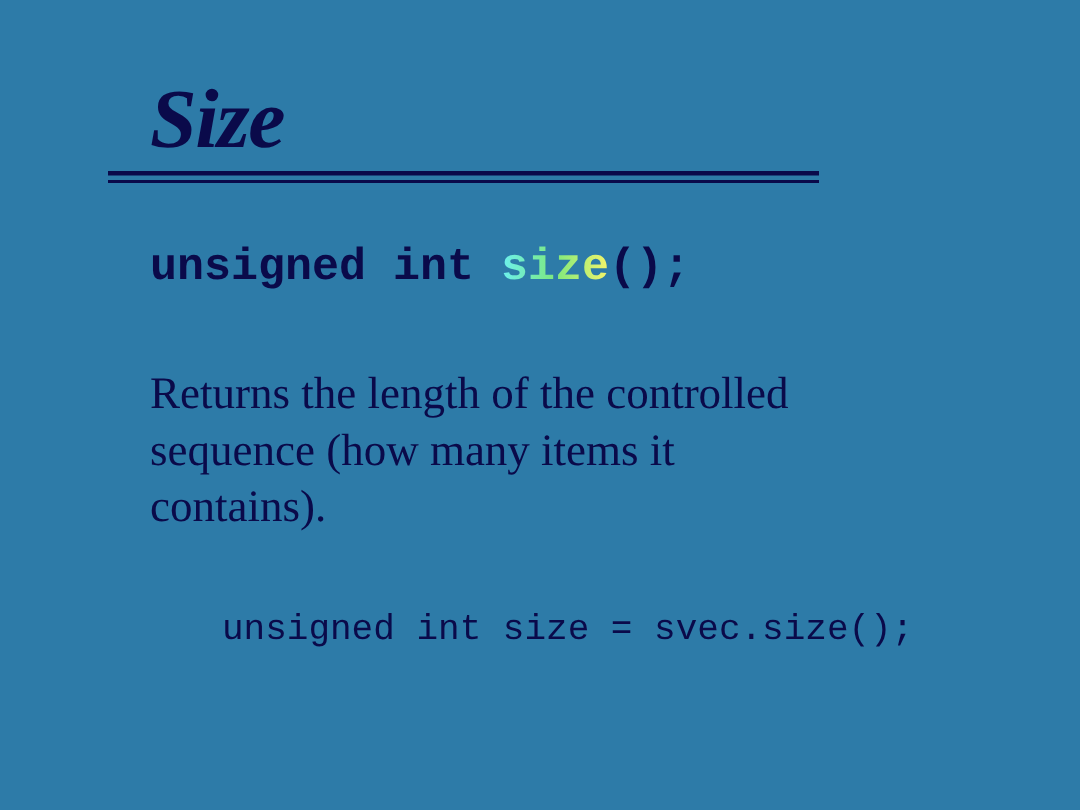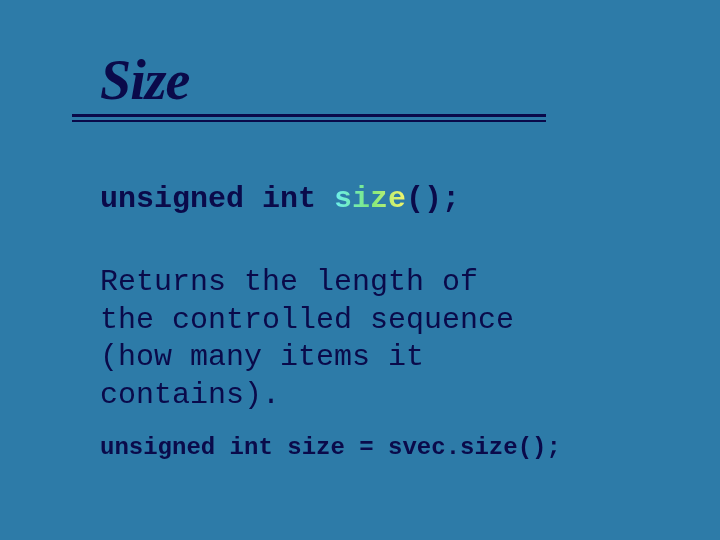--- a/index.html
+++ b/index.html
@@ -28,50 +28,51 @@
     letter-spacing: -1px;
   }
   .rule-group {
     margin-left: -28px;
     margin-right: -10px;
     margin-top: 2px;
   }
   .rule1 { border: none; border-top: 3px solid #0a0a4a; width: 100%; margin-bottom: 3px; }
   .rule2 { border: none; border-top: 2px solid #0a0a4a; width: 100%; }
   .sig-block {
-    margin-top: 60px;
+    margin-top: 40px;
     margin-bottom: 48px;
   }
   .sig {
     font-family: 'Courier New', monospace;
     font-size: 30px;
     font-weight: bold;
     color: #0a0a4a;
     white-space: pre;
   }
   .sig .funcname {
     display: inline-block;
     background: linear-gradient(90deg, #6cf0f0 0%, #7de87d 50%, #f5f56a 100%);
     -webkit-background-clip: text;
     background-clip: text;
     -webkit-text-fill-color: transparent;
     color: #6cf0f0;
   }
   .desc {
     font-size: 30px;
     color: #0a0a4a;
-    font-family: Liberation Mono, monospace;
+    font-family: Liberation Serif, serif;
     line-height: 1.25;
-    margin-bottom: 20px;
+    margin-bottom: 50px;
   }
   .example {
     font-family: 'Courier New', monospace;
     font-size: 24px;
-    font-weight: bold;
+    font-weight: normal;
     color: #0a0a4a;
+    margin-left: 48px;
     white-space: pre;
   }
 </style>
 </head>
 <body>
 
 <div class="slide">
 
   <div class="title-wrap">
     <div class="title">Size</div>

